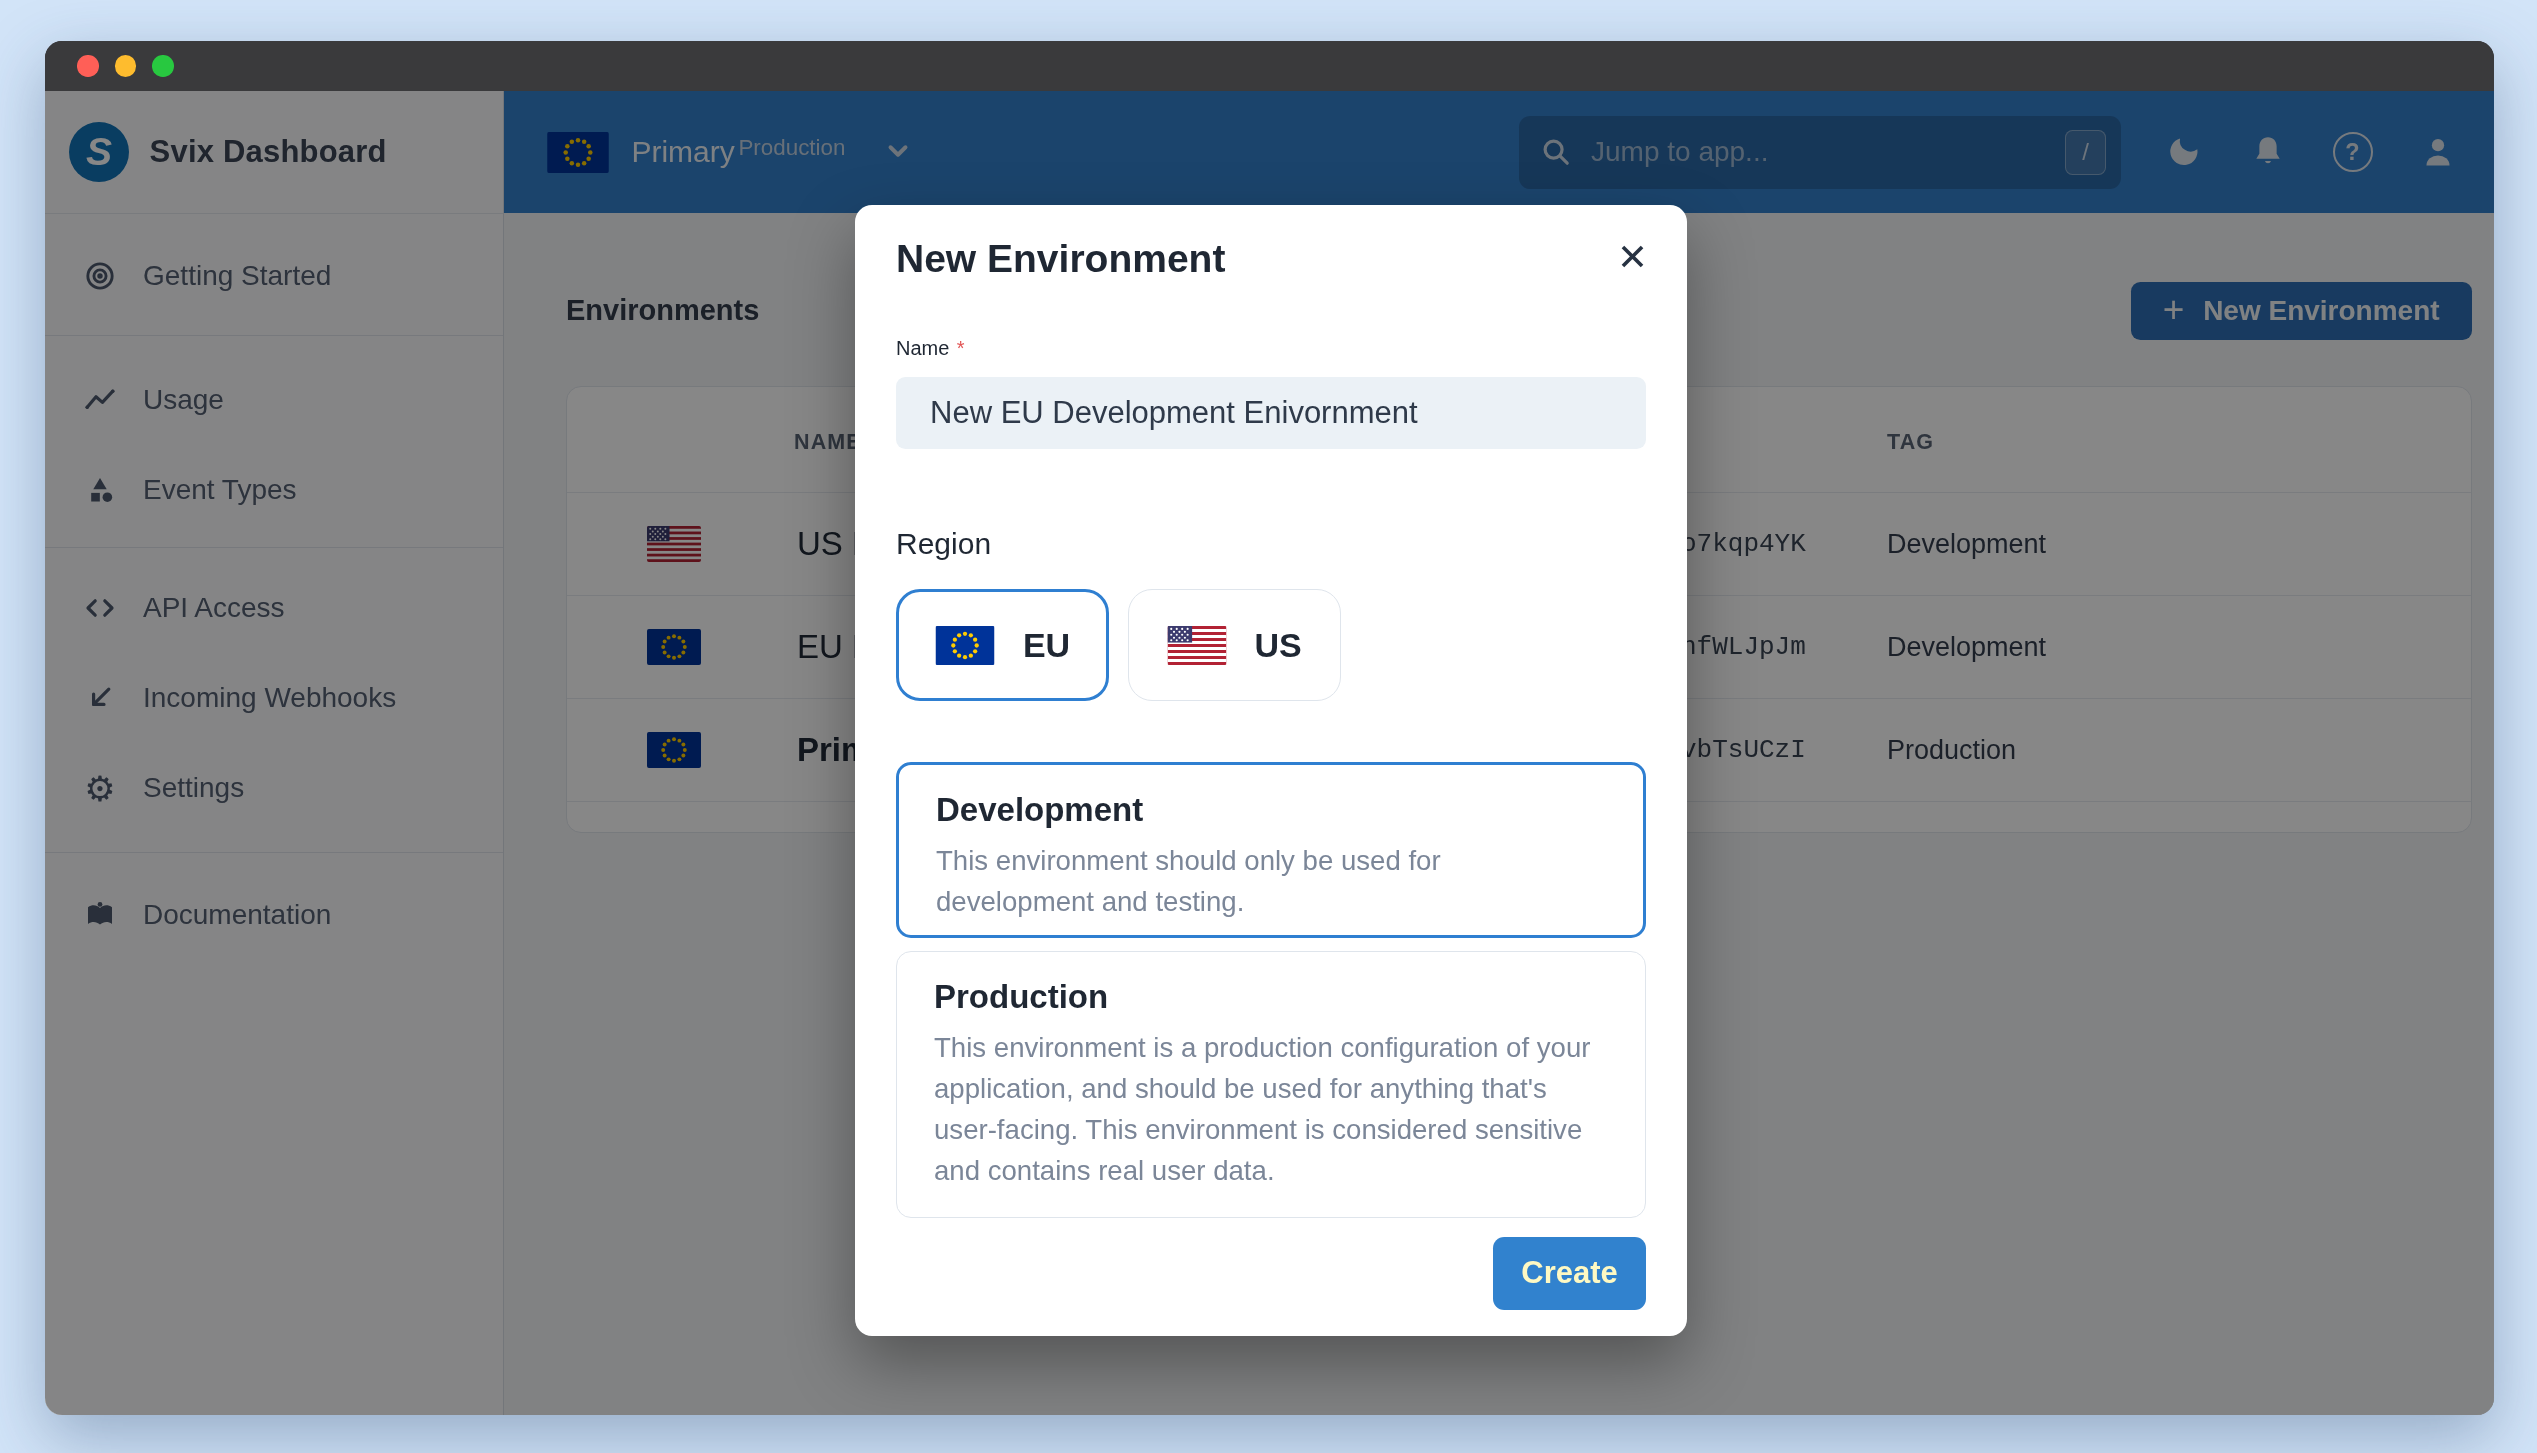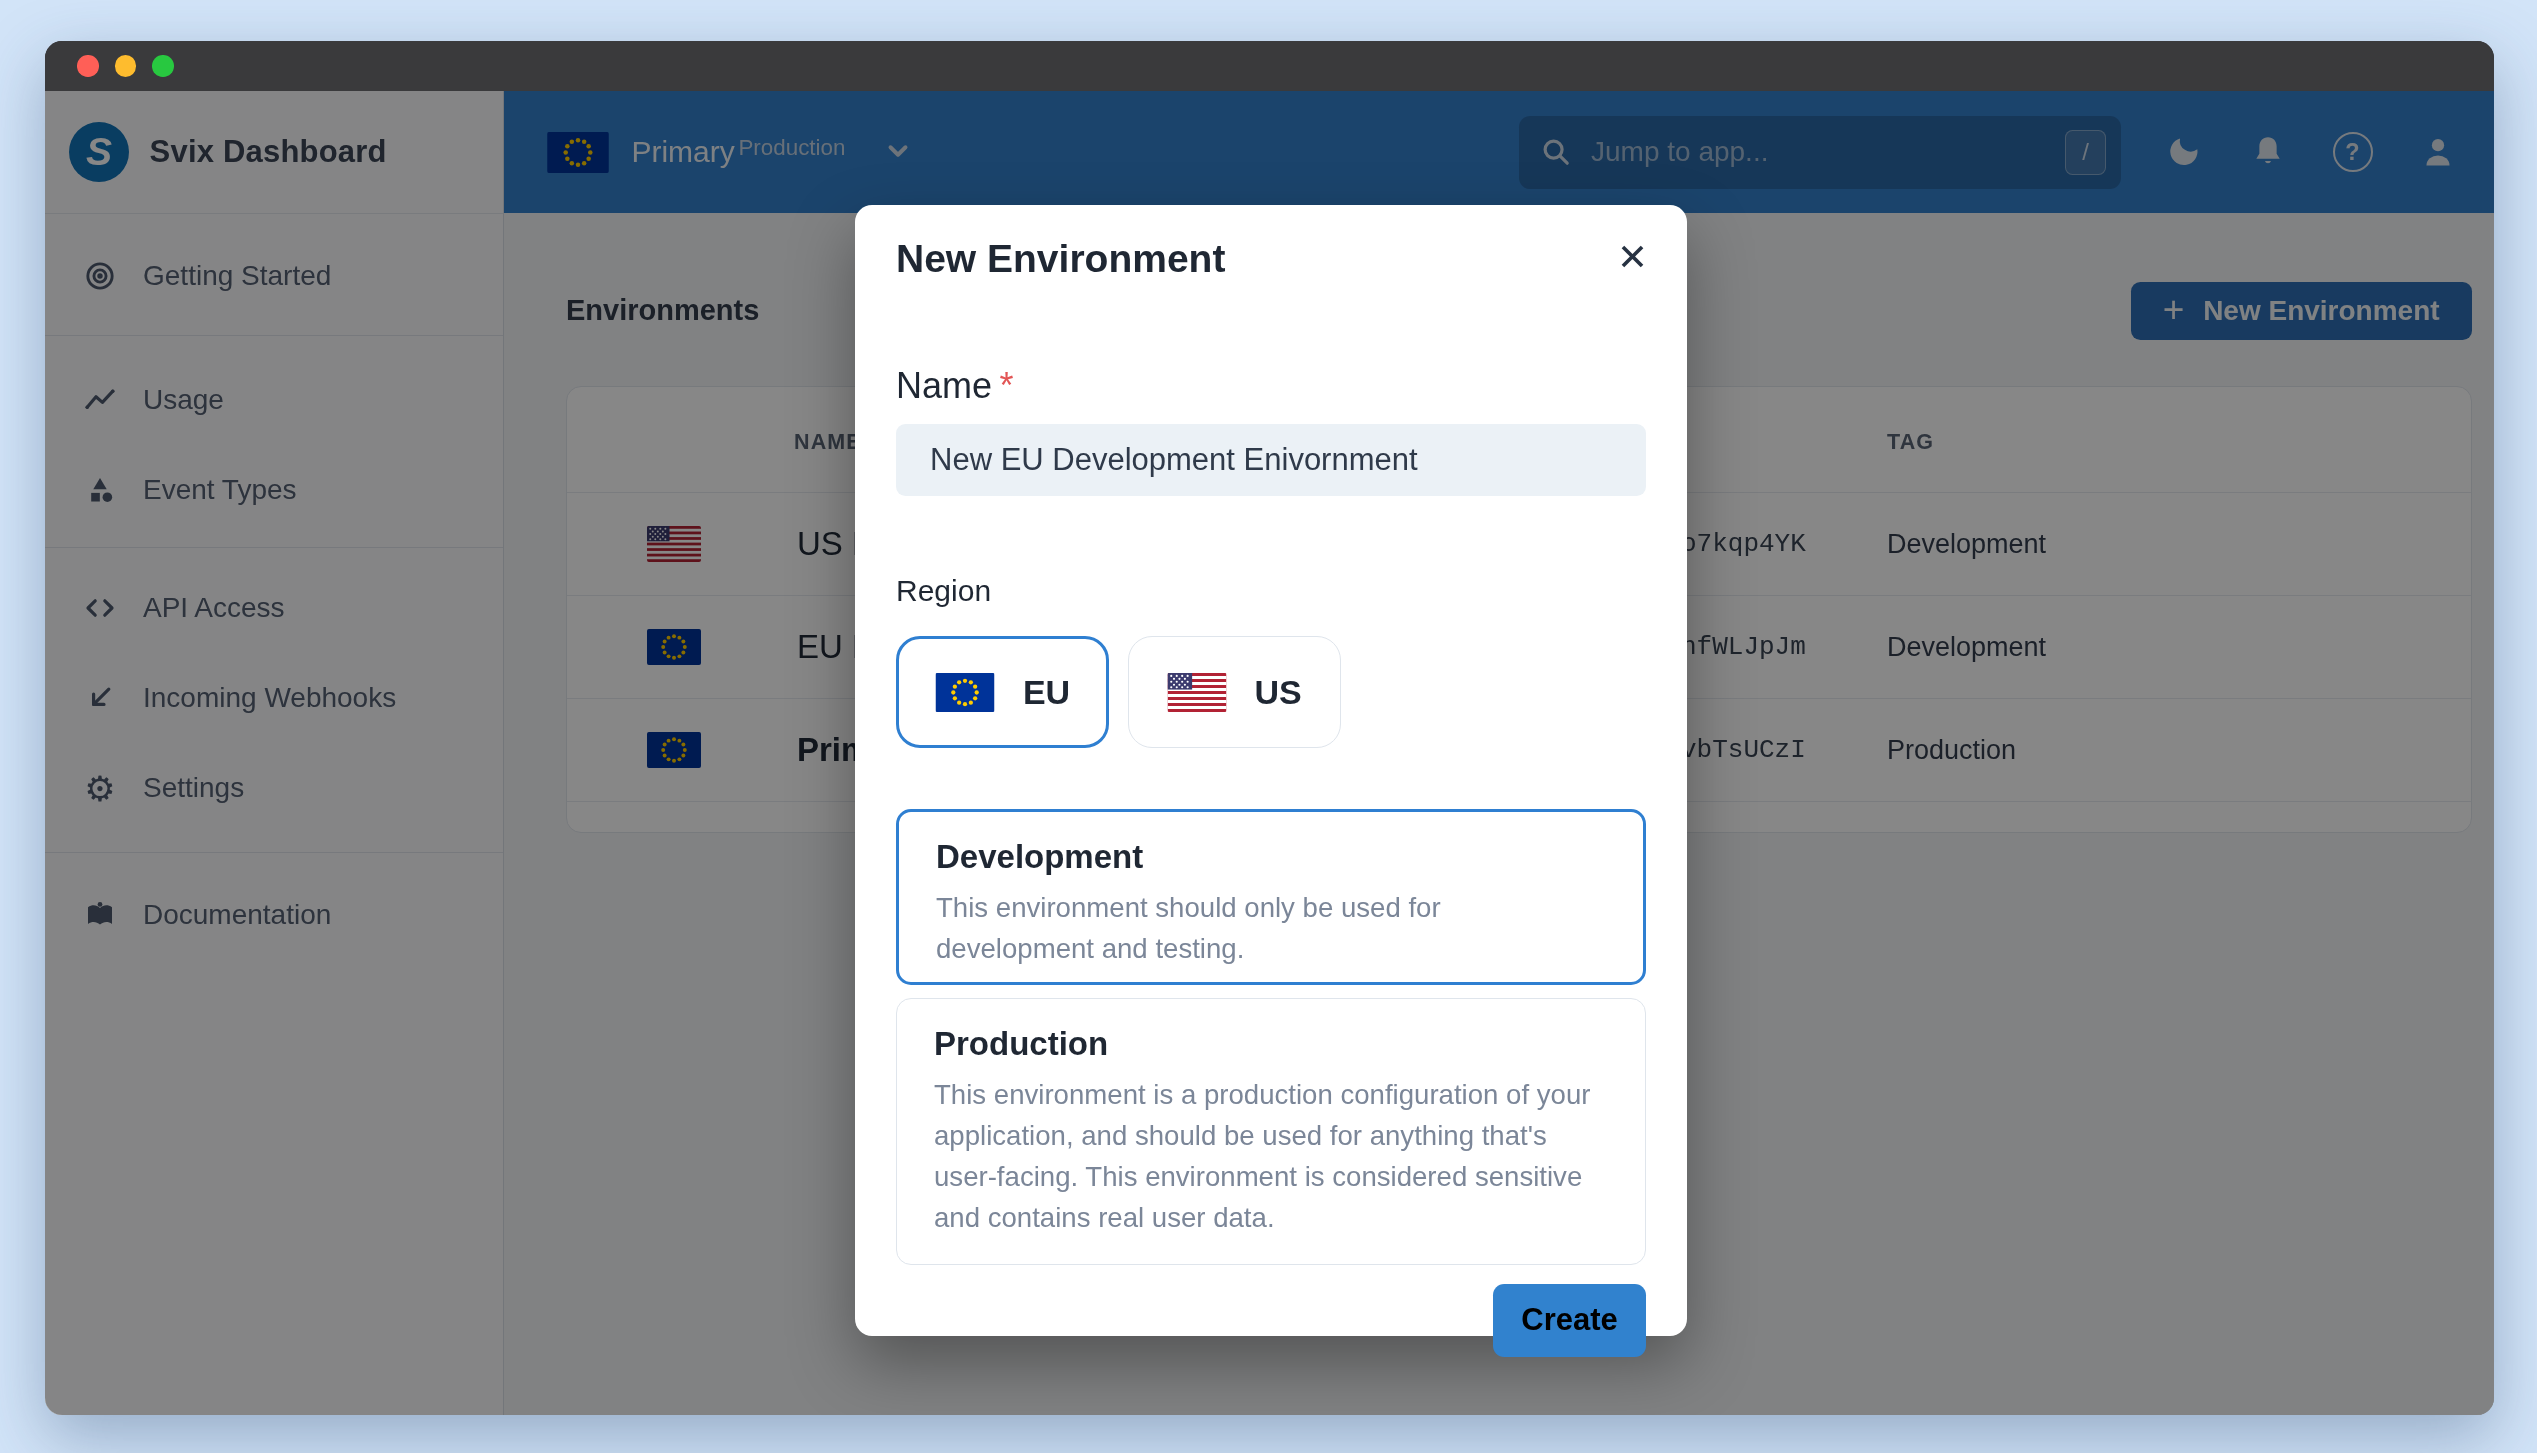--- a/index.html
+++ b/index.html
@@ -89,39 +89,39 @@
   .flag-table{width:54px;height:36px;}
   .flag-topbar{width:62px;height:41px;}
   .flag-pick{width:60px;height:39px;}
 
   
   .dim-overlay{position:absolute;inset:0;background:rgba(0,0,0,.47);z-index:5;}
   .modal{position:absolute;left:810px;top:114px;width:832px;height:1131px;background:#ffffff;border-radius:17px;
          z-index:10;box-shadow:0 28px 65px rgba(0,0,0,.35);padding:0 41px;box-sizing:border-box;}
   .modal-title{margin-top:32px;font-size:39px;font-weight:700;color:#1f2733;}
   .modal-close{position:absolute;top:34px;right:39px;font-size:37px;font-weight:300;color:#273242;cursor:pointer;line-height:1;}
-  .field-label{margin-top:84px;font-size:36px;color:#1f2733;}
+  .field-label{margin-top:56px;font-size:20px;color:#1f2733;}
   .req{color:#e25555;margin-left:7.5px;}
   .name-input{margin-top:17px;width:100%;height:72px;background:#ebf1f6;border:none;border-radius:9.3px;
               font-size:31px;color:#2f3a4a;padding:0 34px;box-sizing:border-box;outline:none;
               font-family:"Liberation Sans",sans-serif;}
   .region-label{margin-top:78px;font-size:30px;color:#1f2733;}
   .region-row{margin-top:28px;display:flex;gap:18.7px;}
   .region-btn{width:213px;height:112px;box-sizing:border-box;border-radius:24px;background:#ffffff;
               display:flex;align-items:center;justify-content:center;gap:28px;cursor:pointer;}
   .region-btn .r-label{font-size:34px;font-weight:700;color:#1f2733;}
   .region-btn.selected{border:3.7px solid #2f7fd1;}
   .region-btn.unselected{border:1.9px solid #dfe5ec;}
   .type-card{box-sizing:border-box;border-radius:15px;background:#ffffff;padding:26px 37px;cursor:pointer;}
   .type-card.selected{border:3.7px solid #2f7fd1;margin-top:61px;height:176px;}
   .type-card.unselected{border:1.9px solid #dfe5ec;margin-top:13px;height:267px;}
   .type-title{font-size:33px;font-weight:700;color:#1f2733;}
   .type-desc{margin-top:11.2px;font-size:27.6px;line-height:41px;color:#7b8698;}
   .modal-footer{display:flex;margin-top:18.7px;}
-  .btn-create{margin-left:auto;width:153px;height:73px;background:#3182ce;color:#000000;border:none;border-radius:11.2px;
+  .btn-create{margin-left:auto;width:153px;height:73px;background:#3182ce;color:#fef9c3;border:none;border-radius:11.2px;
               font-size:31px;font-weight:700;cursor:pointer;font-family:"Liberation Sans",sans-serif;}
 </style>
 </head>
 <body>
 
 <svg width="0" height="0" style="position:absolute">
   <defs>
     <g id="eu-flag">
       <rect width="30" height="20" fill="#003399"></rect>
       <g fill="#ffcc00">

